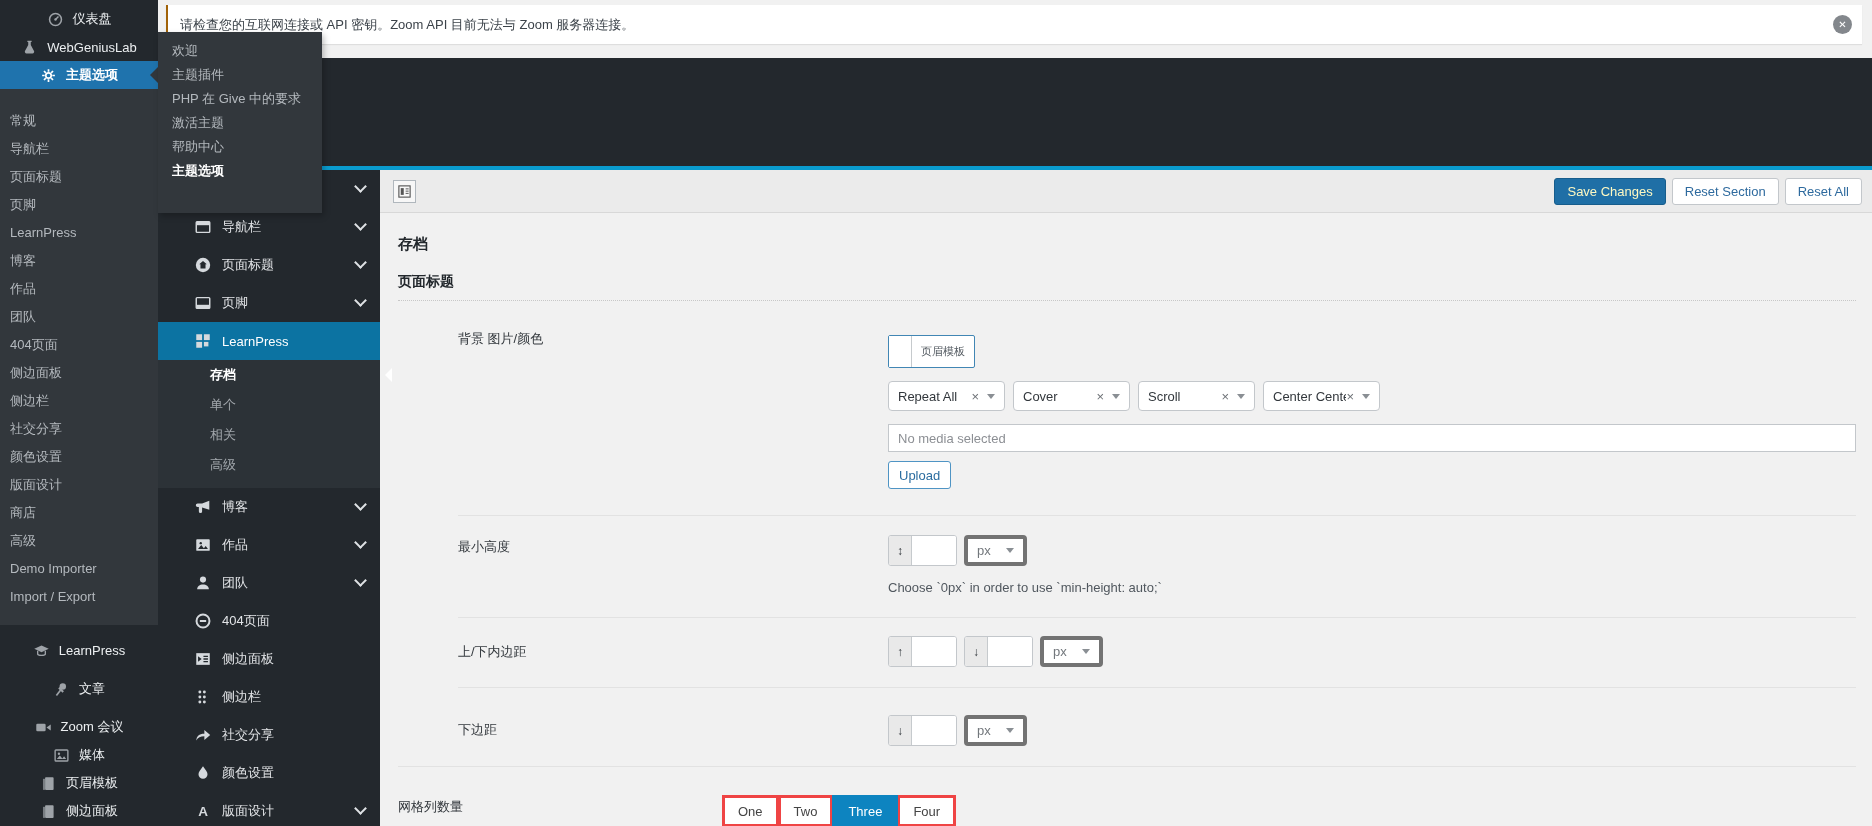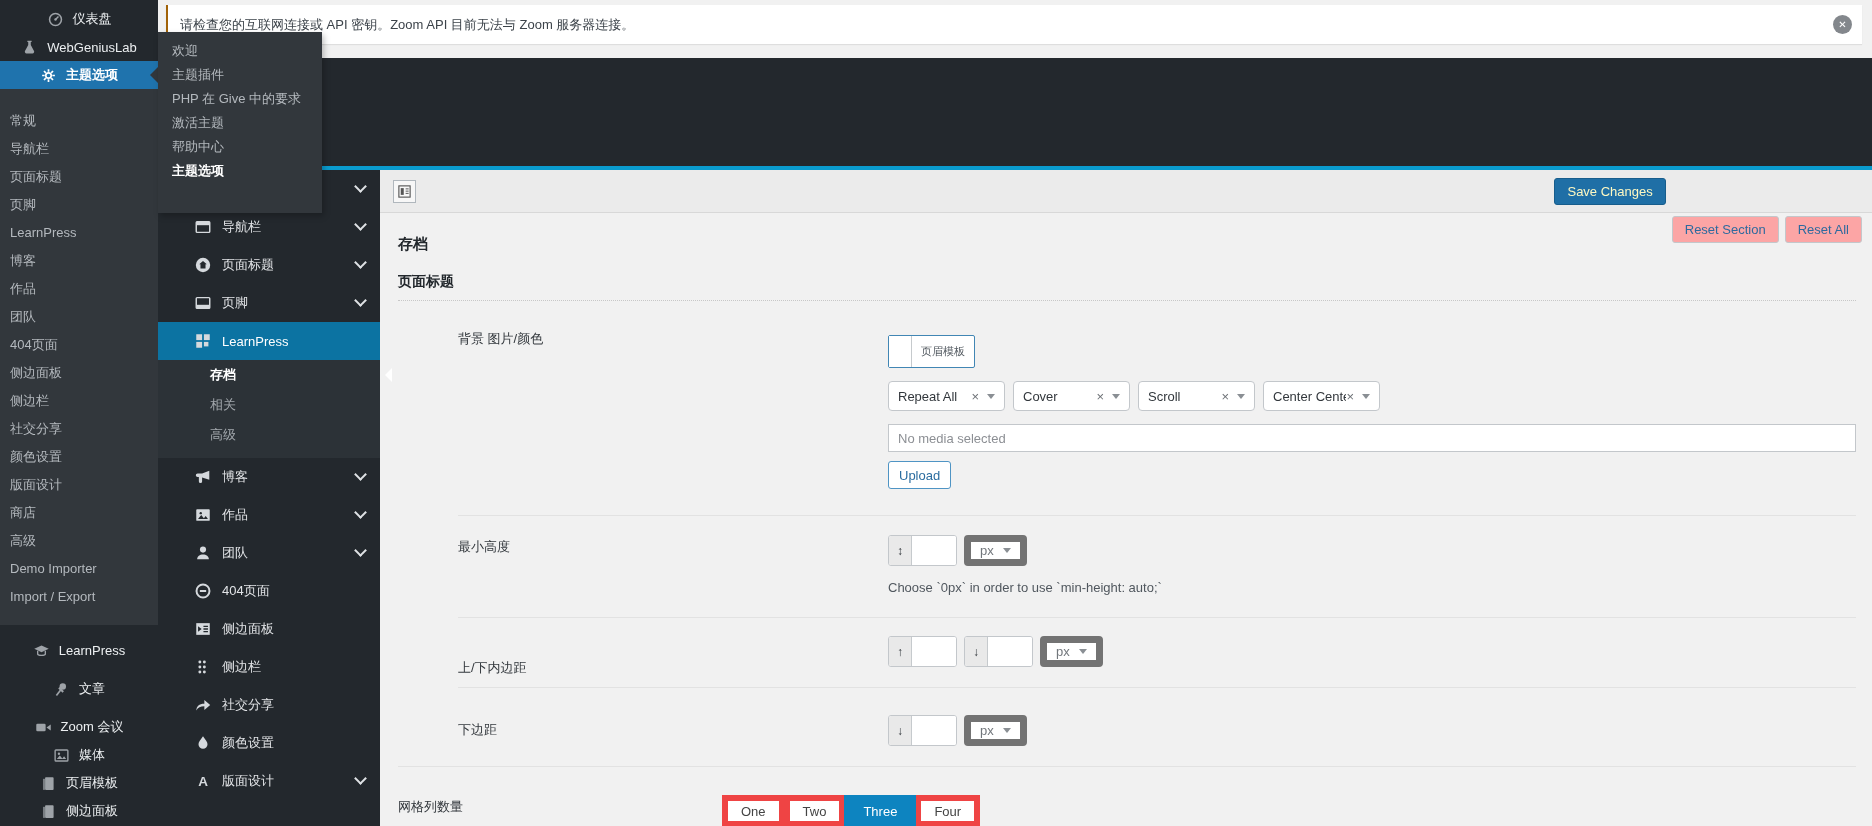--- a/index.html
+++ b/index.html
@@ -44,28 +44,28 @@
   .ps-sub-item.active { color:#fff; font-weight:bold; }
   .ps-sub-item.active::after { content:""; position:absolute; right:-12px; top:50%; margin-top:-7px; border:7px solid transparent; border-right-color:#fff; }
 
   
   .panel-content { position:absolute; left:380px; top:170px; right:0; bottom:0; background:#f1f1f1; }
   .content-toolbar { position:relative; height:43px; background:#ebebeb; border-bottom:1px solid #d8d8d8; }
   .tool-btn { position:absolute; left:13px; top:10px; width:23px; height:23px; background:#f7f7f7; border:1px solid #b0b7bd; display:flex; align-items:center; justify-content:center; color:#555; cursor:pointer; }
   .toolbar-actions { position:absolute; right:10px; top:8px; display:flex; gap:6px; }
   .btn { height:27px; padding:0 12px; font-size:13px; border-radius:3px; border:1px solid; cursor:pointer; font-family:inherit; }
   .btn-primary { background:#1f6fa6; border-color:#175d8c; color:#fef9c3; }
-  .btn-secondary { background:#fca5a5; border-color:#c3c7cb; color:#2e6a9e;margin-top:38px; }
+  .btn-secondary { background:#ffffff; border-color:#c3c7cb; color:#2e6a9e; }
 
   .content-body { padding:22px 16px 0 18px; }
   .page-title { font-size:15px; font-weight:bold; color:#23282d; line-height:18px; }
   .section-title { font-size:14px; font-weight:bold; color:#23282d; margin-top:20px; padding-bottom:9px; border-bottom:1px dotted #c7c7c7; }
 
   .lbl { position:absolute; left:78px; font-weight:normal; font-size:13px; color:#32373c; }
-  .lbl-bg { top:160px; } .lbl-minh { top:368px; } .lbl-pad { top:473px;margin-top:16px; } .lbl-marg { top:551px; }
+  .lbl-bg { top:160px; } .lbl-minh { top:368px; } .lbl-pad { top:473px; } .lbl-marg { top:551px; }
   .lbl-grid { left:18px; top:628px; }
 
   .color-picker { position:absolute; left:508px; top:165px; height:33px; display:flex; border:1px solid #4186b4; border-radius:2px; background:#fff; cursor:pointer; }
   .cp-swatch { width:23px; border-right:1px solid #c6cacd; background:#fff; }
   .cp-label { display:flex; align-items:center; padding:0 9px; font-size:11px; color:#50575e; }
 
   .selects-row { position:absolute; left:508px; top:211px; display:flex; gap:8px; }
   .sel { width:117px; height:30px; background:#fff; border:1px solid #c3c7cb; border-radius:4px; display:flex; align-items:center; padding:0 9px; font-size:13px; color:#32373c; cursor:pointer; }
   .sel-value { overflow:hidden; white-space:nowrap; }
   .sel-x { margin-left:auto; color:#6c7075; font-size:13px; cursor:pointer; }
@@ -77,28 +77,28 @@
   .btn-upload { position:absolute; left:508px; top:291px; height:28px; padding:0 10px; background:#fff; border:1px solid #4f94c4; color:#2b6da0; border-radius:3px; font-size:13px; cursor:pointer; font-family:inherit; }
 
   .sep { position:absolute; left:78px; right:16px; border-top:1px solid #e2e2e2; }
   .sep-1 { top:345px; } .sep-2 { top:447px; } .sep-3 { top:517px; } .sep-4 { top:596px; left:18px; }
 
   .num-group { position:absolute; height:31px; display:flex; border:1px solid #c3c7cb; border-radius:3px; background:#fff; overflow:hidden; }
   .num-addon { width:23px; background:#e9e9e9; border-right:1px solid #c6cacd; display:flex; align-items:center; justify-content:center; font-size:12px; font-weight:bold; color:#32373c; }
   .num-input { width:44px; border:none; outline:none; text-align:center; font-size:13px; color:#32373c; font-family:inherit; background:#fff;padding-left:44px; }
   .g-minh { left:508px; top:365px; } .g-pt { left:508px; top:466px; } .g-pb { left:584px; top:466px; } .g-mb { left:508px; top:545px; }
 
-  .px-sel { position:absolute; width:63px; height:31px; background:#fff; border:7px solid #737373; border-radius:4px; display:flex; align-items:center; padding:0 9px; font-size:13px; color:#72777c; cursor:pointer; }
+  .px-sel { position:absolute; width:63px; height:31px; background:#fff; border:4px solid #737373; border-radius:4px; display:flex; align-items:center; padding:0 9px; font-size:13px; color:#72777c; cursor:pointer; }
   .p-minh { left:584px; top:365px; } .p-pad { left:660px; top:466px; } .p-marg { left:584px; top:545px; }
   .px-sel .sel-caret { margin-left:auto; }
 
   .hint { position:absolute; left:508px; top:410px; font-size:13px; color:#50575e; }
 
   .grid-group { position:absolute; left:343px; top:625px; display:flex; }
-  .grid-btn { height:32px; padding:0 13px; background:#fff; border:6px solid #ef4444; font-size:13px; color:#444; margin-left:-1px; cursor:pointer; font-family:inherit; }
+  .grid-btn { height:32px; padding:0 13px; background:#fff; border:3px solid #ef4444; font-size:13px; color:#444; margin-left:-1px; cursor:pointer; font-family:inherit; }
   .grid-btn.on { background:#0d84c0; border-color:#0d84c0; color:#fff; position:relative; }
 </style>
 </head>
 <body>
 
 <nav class="admin-menu">
   <div class="am-top">
 
       <div class="am-item">
         <span class="am-icon">
@@ -313,20 +313,21 @@
           <rect x="2.5" y="11" width="6.5" height="6.5" fill="currentColor"></rect>
           <rect x="11" y="11" width="5" height="5" fill="currentColor"></rect>
         </svg>
       </span>
     <span>LearnPress</span>
   </div>
   <div class="ps-sub">
 
       <div class="ps-sub-item active">存档</div>
 
+      <div class="ps-sub-item">单个</div>
 
       <div class="ps-sub-item">相关</div>
 
       <div class="ps-sub-item">高级</div>
     </div>
   <div>
 
       <div class="ps-item">
         <span class="ps-icon">
           <svg viewBox="0 0 20 20" width="18" height="18">

